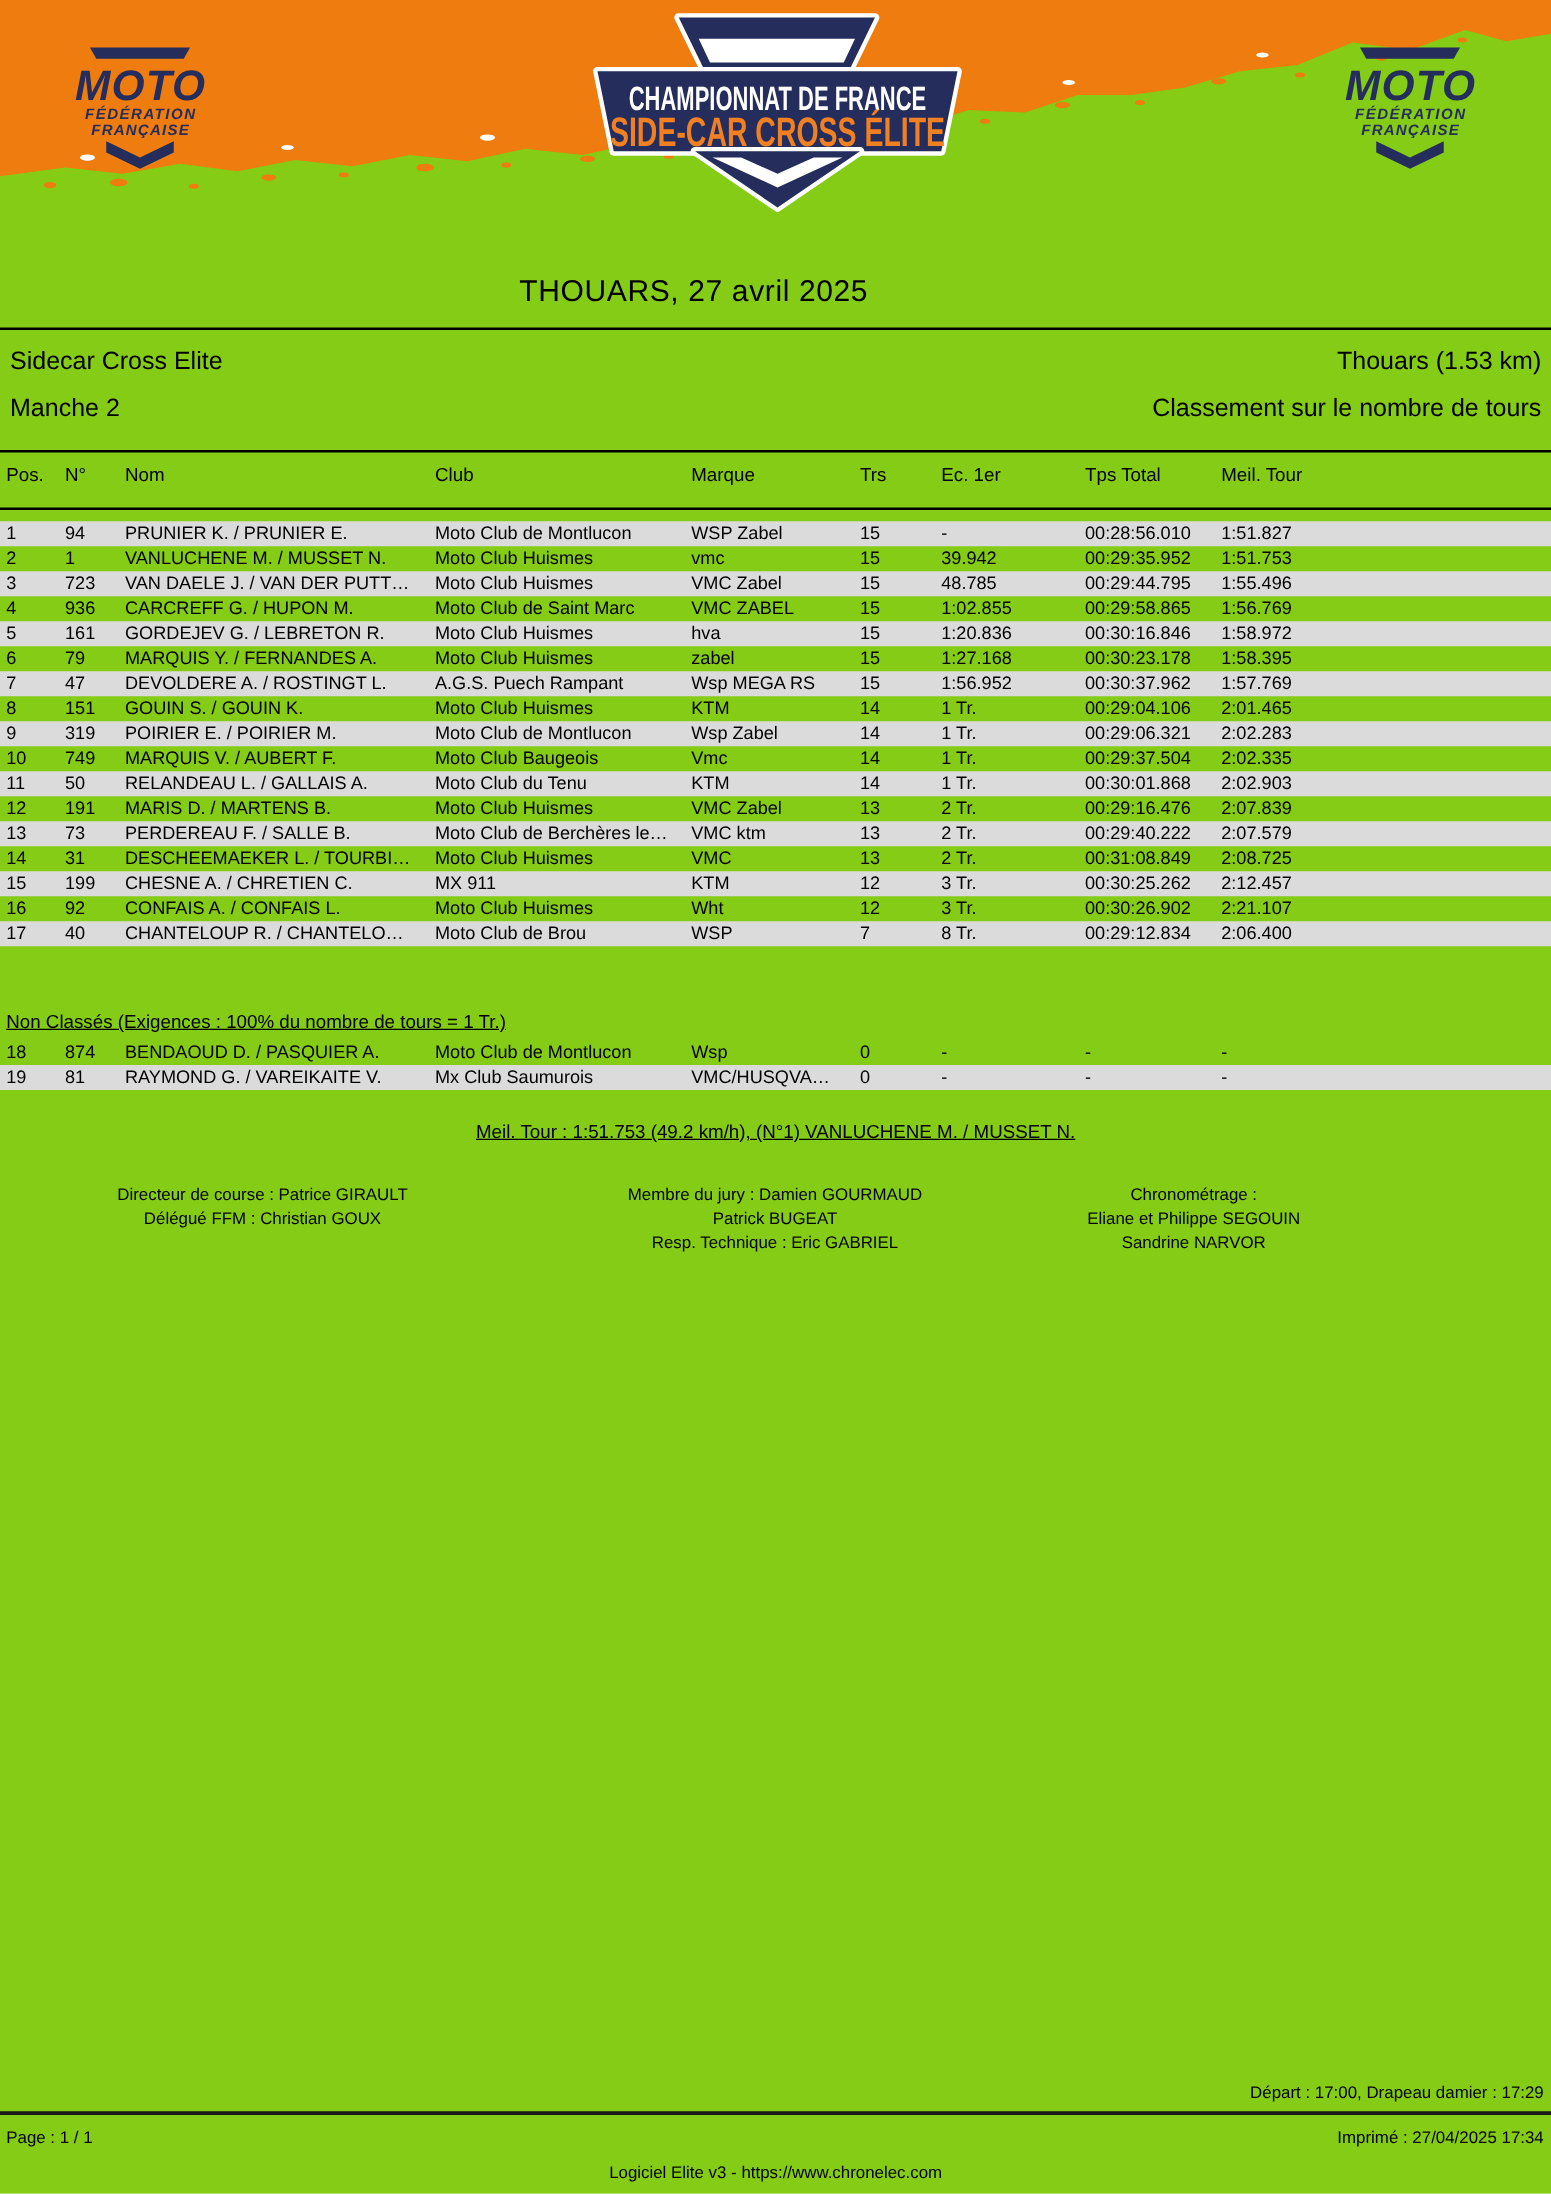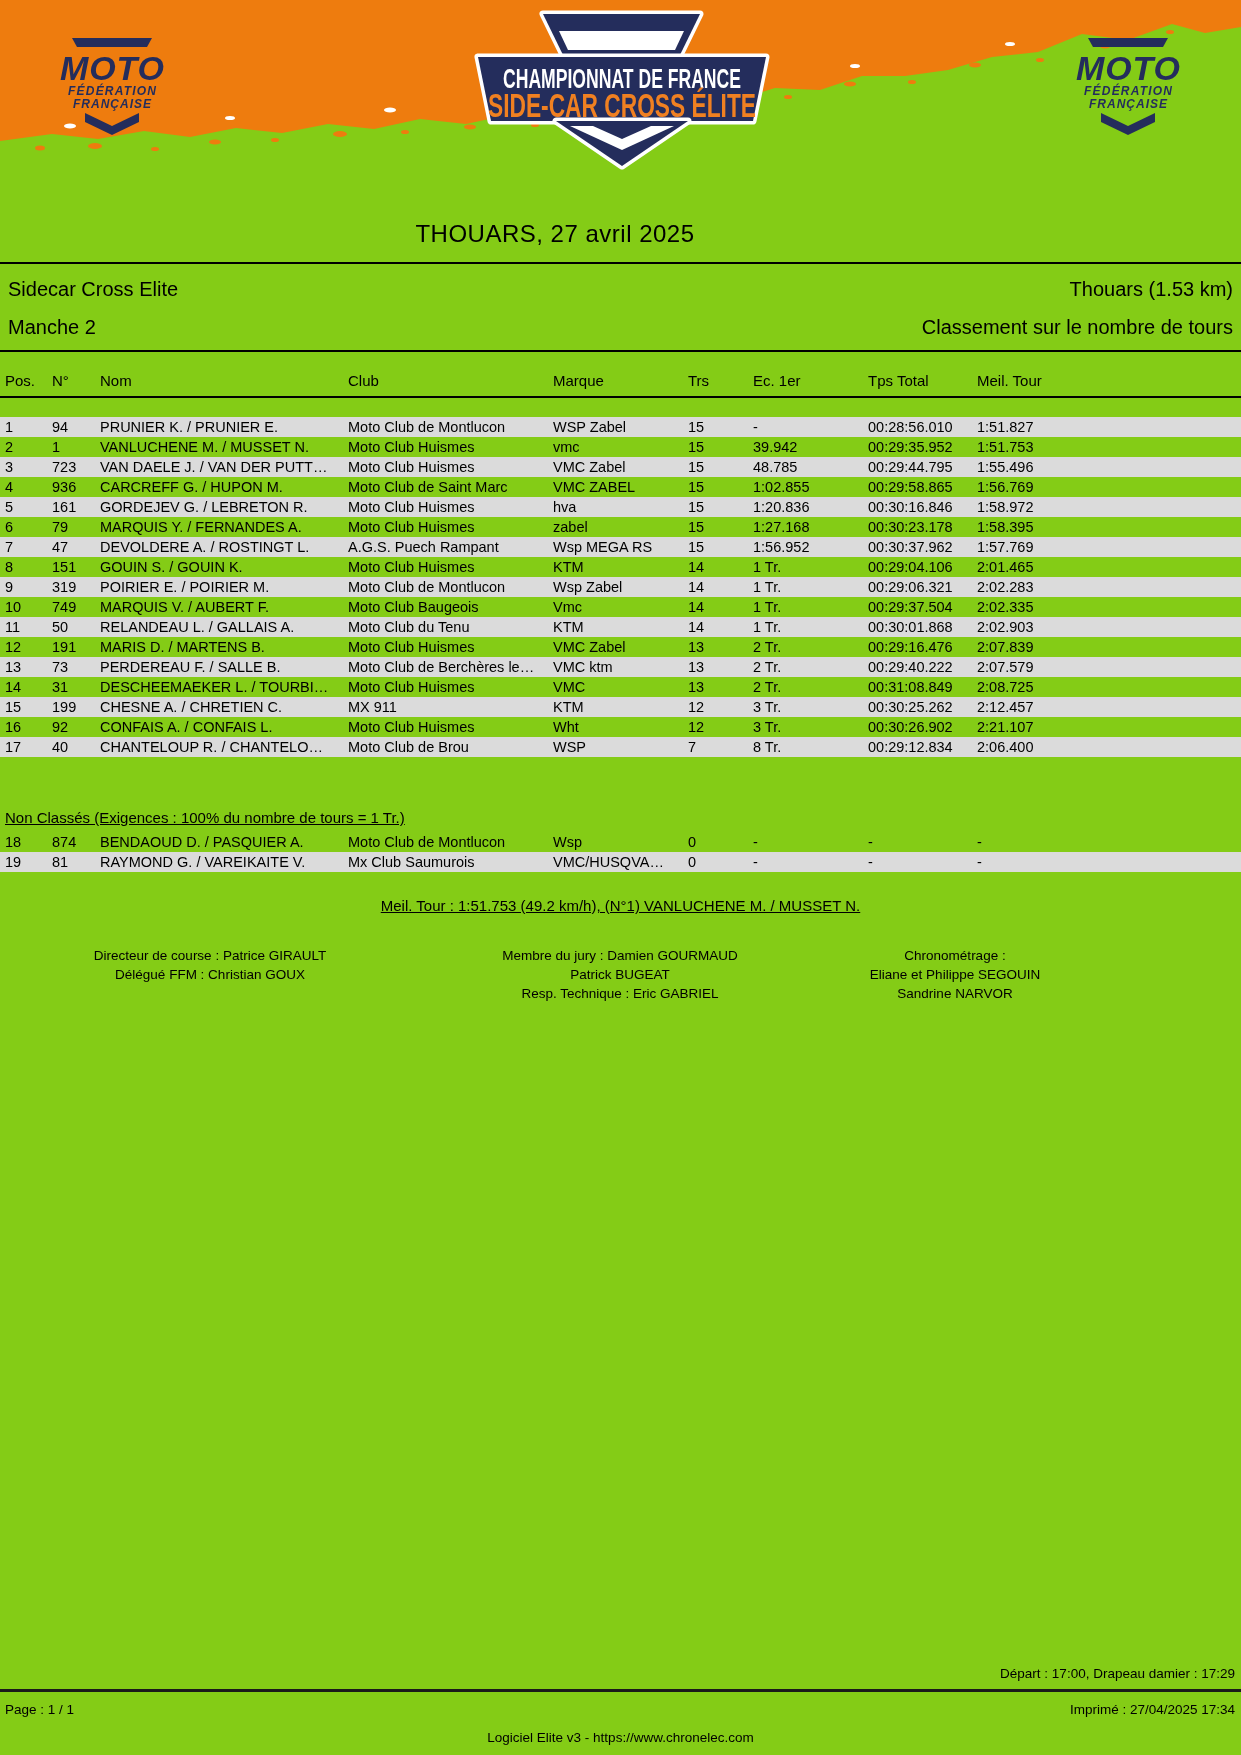--- a/index.html
+++ b/index.html
@@ -5,27 +5,27 @@
   html,body{margin:0;padding:0;background:#fff;}
   .page{position:relative;width:1241px;height:1755px;background:#84cc16;overflow:hidden;
         font-family:"Liberation Sans",sans-serif;color:#000;}
   svg text{font-family:"Liberation Sans",sans-serif;}
 
   .banner{position:absolute;top:0;left:0;}
 
   .doc-title{position:absolute;top:220px;left:0;width:1110px;text-align:center;
              font-size:24px;letter-spacing:.5px;}
 
-  .info-block{position:absolute;top:262px;left:0;right:0;height:90px;box-sizing:border-box;
+  .info-block{position:absolute;top:262px;left:0;right:0;height:100px;box-sizing:border-box;
               border-top:2px solid #000;border-bottom:2px solid #000;padding:6px 8px 0 8px;
               font-size:20px;}
   .info-line{display:flex;justify-content:space-between;line-height:38px;}
 
   .grid{display:grid;grid-template-columns:47px 48px 248px 205px 135px 65px 115px 109px auto;}
-  .thead{position:absolute;top:372px;left:0;right:0;font-size:15px;padding-bottom:7px;
+  .thead{position:absolute;top:372px;left:0;right:0;font-size:15px;padding-bottom:17px;
          border-bottom:2px solid #000;}
   .thead .cell{padding-left:5px;white-space:nowrap;overflow:hidden;}
 
   .rows-main{position:absolute;top:417px;left:0;right:0;}
   .rows-nc{position:absolute;top:832px;left:0;right:0;}
   .row{height:20px;line-height:20px;font-size:14.5px;}
   .row.shaded{background:#DBDBDB;}
   .row .cell{padding-left:5px;white-space:nowrap;overflow:hidden;}
 
   .non-classes{position:absolute;top:809px;left:5px;font-size:15px;text-decoration:underline;}

